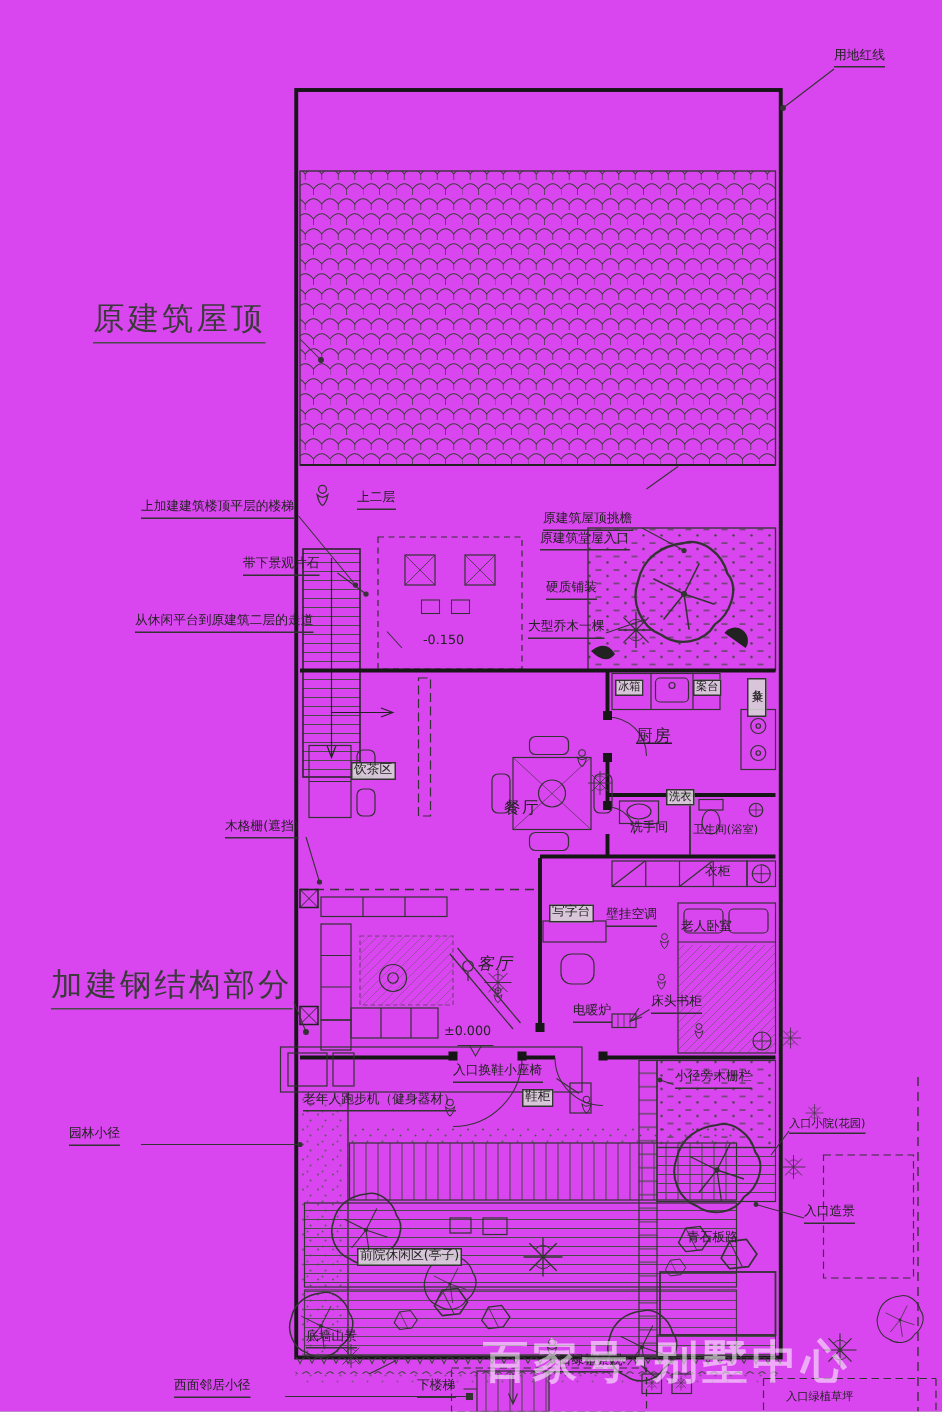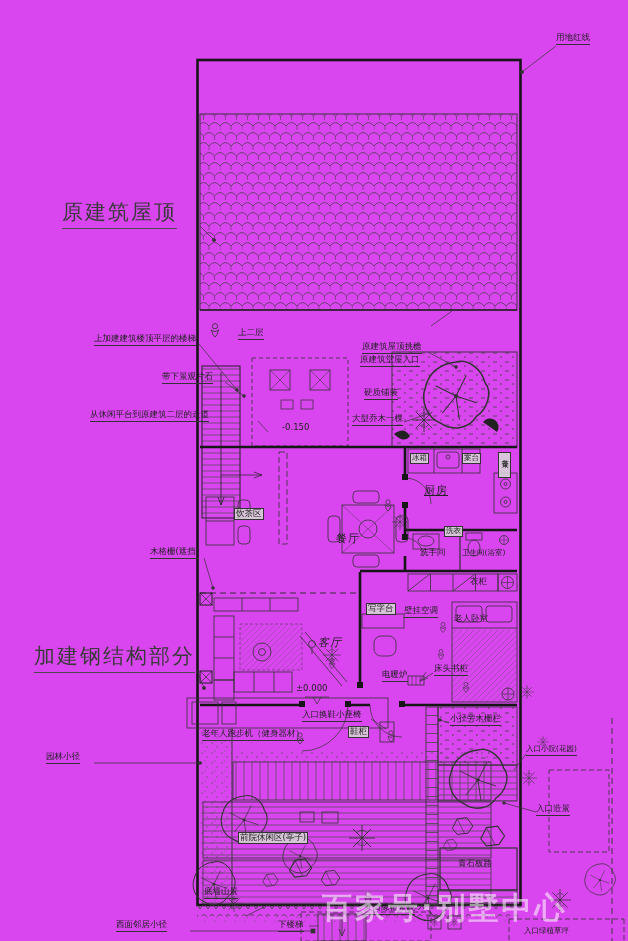--- a/index.html
+++ b/index.html
@@ -346,21 +346,21 @@
 
 <span class="a" style="left:296px;top:684px;">±0.000</span>
 <span class="a u" style="left:302px;top:710px;">入口换鞋小座椅</span>
 <span class="a box" style="left:348px;top:726px;">鞋柜</span>
 <span class="a u" style="left:202px;top:729px;">老年人跑步机（健身器材）</span>
 <span class="a u" style="left:46px;top:752px;">园林小径</span>
 <span class="a u" style="left:450px;top:714px;">小径旁木栅栏</span>
 <span class="a u s7" style="left:526px;top:745px;">入口小院(花园)</span>
 <span class="a u" style="left:536px;top:804px;">入口造景</span>
 <span class="a box" style="left:238px;top:832px;">前院休闲区(亭子)</span>
-<span class="a" style="left:458px;top:859px;">青石板路</span>
+<span class="a" style="left:458px;top:821px;font-family:Liberation Mono, monospace;">青石板路</span>
 
 <span class="a u" style="left:116px;top:920px;">西面邻居小径</span>
 <span class="a u" style="left:204px;top:887px;">底墙山景</span>
 <span class="a u" style="left:278px;top:920px;">下楼梯</span>
 <span class="a u" style="left:364px;top:903px;">入口绿植景观</span>
 <span class="a s7" style="left:524px;top:927px;">入口绿植草坪</span>
 
 <span class="wm" style="left:322px;top:888px;">百家号·别墅中心</span>
 </div>
 

